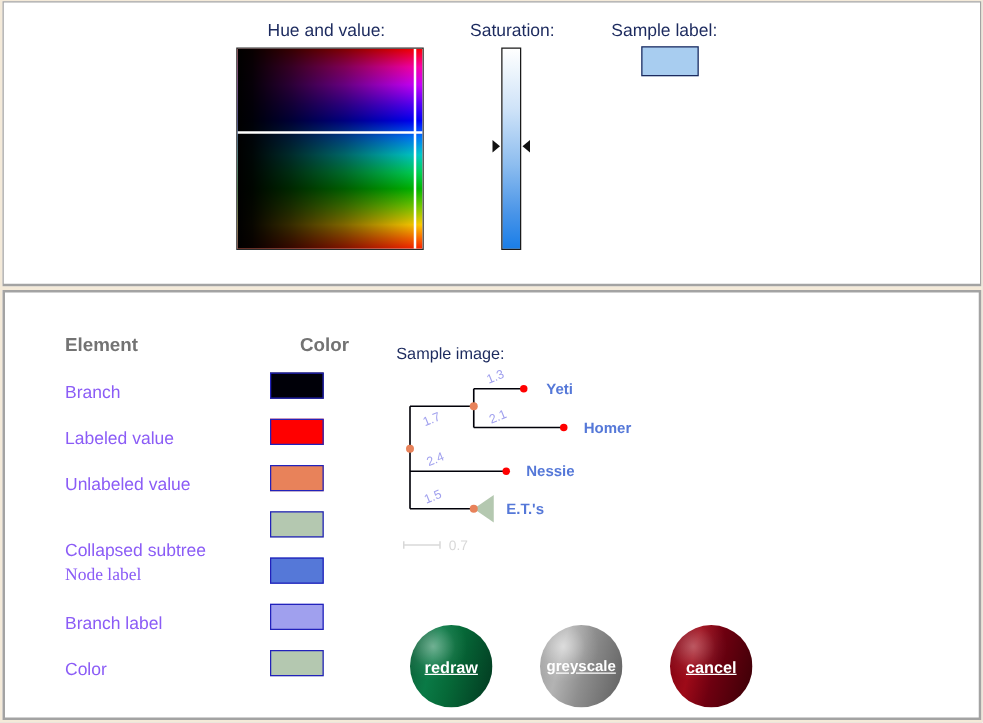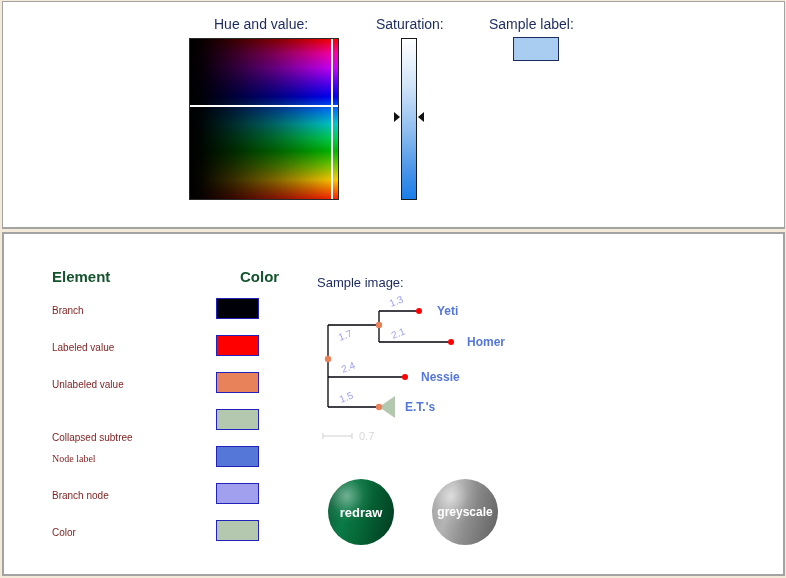--- a/index.html
+++ b/index.html
@@ -136,32 +136,32 @@
     left: 510px;
     top: 35px;
     width: 46px;
     height: 24px;
     background: #a8cdf0;
     border: 1px solid #1c2a5e;
     box-sizing: border-box;
   }
   .tbl-head {
     position: absolute;
-    color: #14532d;
+    color: #737373;
     font-size: 15px;
     font-weight: bold;
   }
   #head-element { left: 52px; top: 268px; }
   #head-color   { left: 216px; top: 268px; margin-left: 24px; }
 
   .row-label {
     position: absolute;
     left: 52px;
-    color: #7f1d1d;
-    font-size: 10px;
+    color: #8b5cf6;
+    font-size: 14px;
     white-space: nowrap;
   }
   .row-swatch {
     position: absolute;
     left: 216px;
     width: 43px;
     height: 21px;
     border: 1px solid #2222bb;
     box-sizing: border-box;
   }
@@ -181,33 +181,34 @@
     width: 200px;
     height: 152px;
     background: #ffffff;
     overflow: hidden;
   }
   #tree-canvas svg { display: block; }
 
   
   .orb-button {
     position: absolute;
-    top: 479px;
+    top: 500px;
     width: 66px;
     height: 66px;
     border-radius: 50%;
     display: flex;
     align-items: center;
     justify-content: center;
     color: #ffffff;
     font-size: 13px;
     font-weight: bold;
     font-family: "Liberation Sans", sans-serif;
     cursor: pointer;
     user-select: none;
+    text-decoration: underline;
   }
   #btn-redraw {
     left: 328px;
     background:
       radial-gradient(circle at 28% 26%, rgba(255,255,255,0.42) 0%, rgba(255,255,255,0.06) 26%, rgba(255,255,255,0) 40%),
       linear-gradient(105deg, #0e5a36 0%, #0a7a46 30%, #066938 52%, #02371f 100%);
   }
   #btn-greyscale {
     left: 432px;
     font-size: 12px;
@@ -259,21 +260,21 @@
       <div class="row-label" style="top: 305px;">Branch</div>
       <div class="row-swatch" style="top: 298px; background: rgb(0, 0, 8);"></div>
       <div class="row-label" style="top: 342px;">Labeled value</div>
       <div class="row-swatch" style="top: 335px; background: rgb(255, 0, 0);"></div>
       <div class="row-label" style="top: 379px;">Unlabeled value</div>
       <div class="row-swatch" style="top: 372px; background: rgb(232, 130, 90);"></div>
       <div class="row-label" style="top: 416px; margin-top: 16px;">Collapsed subtree</div>
       <div class="row-swatch" style="top: 409px; background: rgb(180, 200, 176);"></div>
       <div class="row-label" style="top: 453px; font-family: Liberation Serif, serif;">Node label</div>
       <div class="row-swatch" style="top: 446px; background: rgb(85, 120, 216);"></div>
-      <div class="row-label" style="top: 490px;">Branch node</div>
+      <div class="row-label" style="top: 490px;">Branch label</div>
       <div class="row-swatch" style="top: 483px; background: rgb(160, 160, 238);"></div>
       <div class="row-label" style="top: 527px;">Color</div>
       <div class="row-swatch" style="top: 520px; background: rgb(180, 200, 176);"></div>
     </div>
 
   <div id="sample-image-label">Sample image:</div>
 
   <div id="tree-canvas">
     <svg width="200" height="152" viewBox="0 0 200 152" xmlns="http://www.w3.org/2000/svg">
       <g id="tree-branches">
@@ -313,14 +314,15 @@
           <line x1="6" y1="143" x2="35" y2="143" stroke="#d8d8d8" stroke-width="1.2"></line>
           <line x1="6" y1="140" x2="6" y2="146" stroke="#d8d8d8" stroke-width="1.2"></line>
           <line x1="35" y1="140" x2="35" y2="146" stroke="#d8d8d8" stroke-width="1.2"></line>
           <text x="42" y="147" fill="#d8d8d8" font-size="11" font-family="&quot;Liberation Sans&quot;, sans-serif">0.7</text>
         </g>
     </svg>
   </div>
 
   <div class="orb-button" id="btn-redraw">redraw</div>
   <div class="orb-button" id="btn-greyscale">greyscale</div>
+  <div class="orb-button" id="btn-cancel">cancel</div>
 
 </div>
 
 </body></html>

